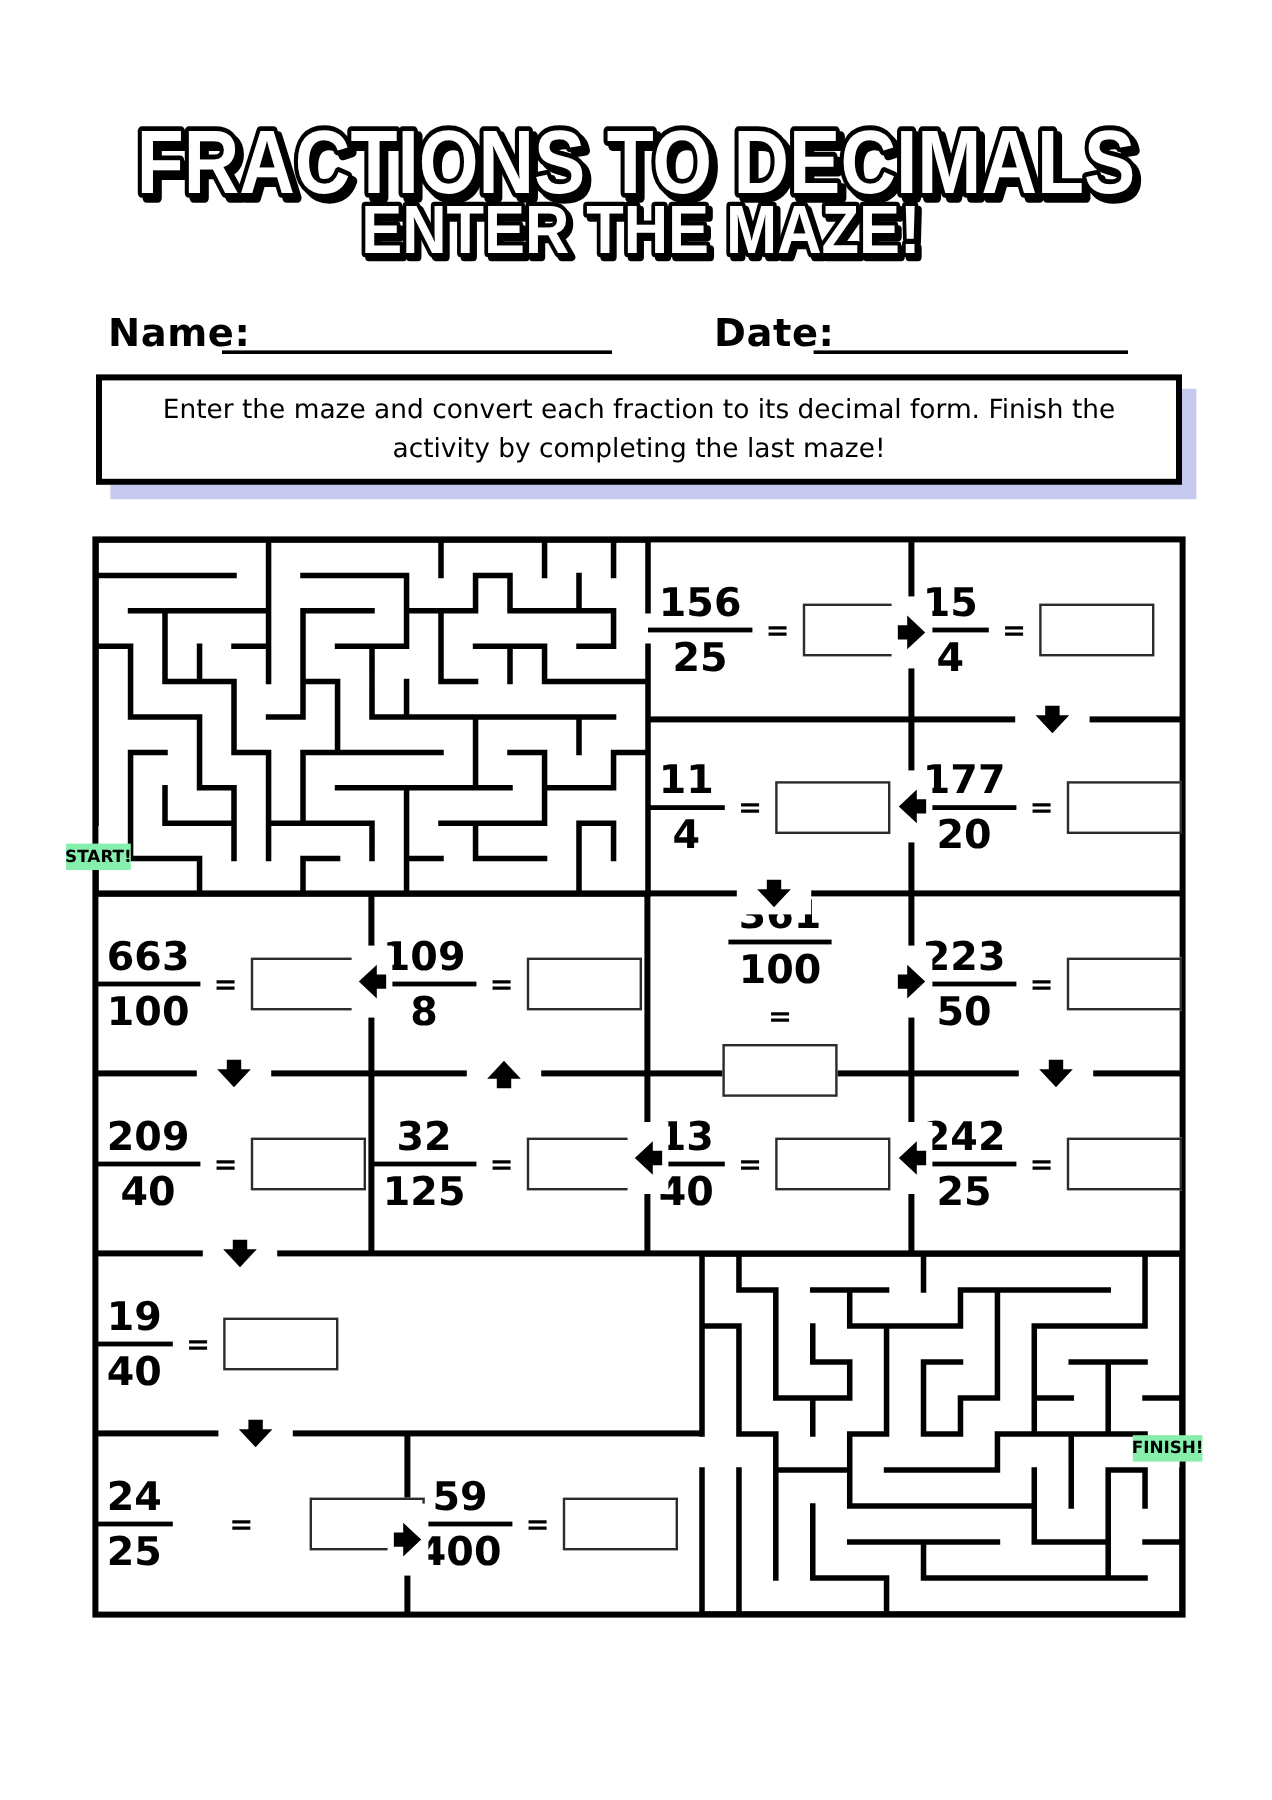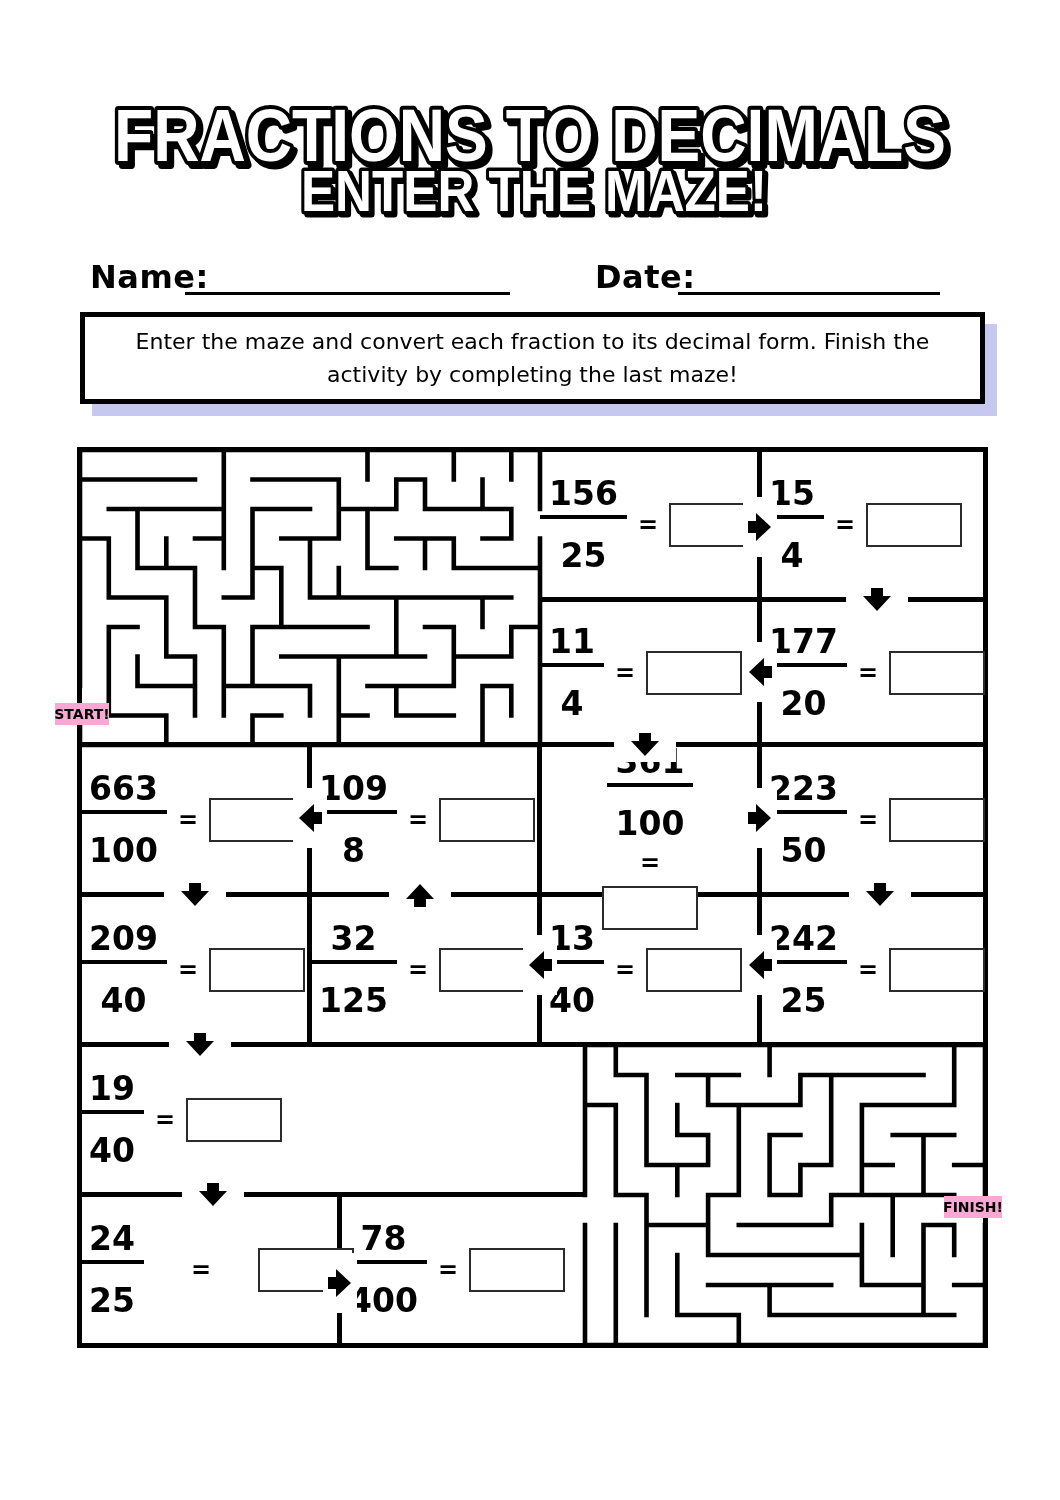--- a/index.html
+++ b/index.html
@@ -30,33 +30,33 @@
   .hline{position:absolute;height:5px;background:#000;}
   .vline{position:absolute;width:5px;background:#000;}
 
   .maze-svg{position:absolute;overflow:visible;}
 
   
   .cell{position:absolute;display:flex;align-items:center;justify-content:flex-start;gap:9px;}
   .frac{display:flex;flex-direction:column;align-items:center;font-size:33px;font-weight:600;
         line-height:1.02;}
   .fnum{padding:0 9px 4px;}
-  .fden{border-top:4px solid #000;padding:20px 9px 0;width:100%;box-sizing:border-box;text-align:center;}
+  .fden{border-top:4px solid #000;padding:4px 9px 0;width:100%;box-sizing:border-box;text-align:center;}
   .eq{font-size:24px;font-weight:700;padding:0 2px;}
   .abox{width:92px;height:40px;background:#fff;border:2px solid #2b2b2b;flex:0 0 auto;}
 
   
   .arrow{position:absolute;background:#fff;display:flex;align-items:center;justify-content:center;
          transform:translate(-50%,-50%);}
   .arrow.h{width:62px;height:34px;}
   .arrow.v{width:34px;height:60px;}
   .arrow svg{display:block;fill:#000;}
 
   
-  .mlabel{position:absolute;background:#f9a8d4;font-size:14px;font-weight:600;letter-spacing:0;
+  .mlabel{position:absolute;background:#86efac;font-size:14px;font-weight:600;letter-spacing:0;
           display:flex;align-items:center;justify-content:center;z-index:5;}
 
   .footer{position:absolute;left:0;top:1408px;width:1060px;text-align:center;
           font-size:20px;font-weight:600;}
 </style>
 </head>
 <body>
 
 <div class="page">
 
@@ -219,21 +219,21 @@
     <span class="frac">
       <span class="fnum">24</span>
       <span class="fden">25</span>
     </span>
     <span class="eq">=</span>
     <div class="abox"></div>
   </div>
 
   <div class="cell" style="left:340px;top:1195px;width:245px;height:150px;">
     <span class="frac">
-      <span class="fnum">78</span>
+      <span class="fnum">59</span>
       <span class="fden">400</span>
     </span>
     <span class="eq">=</span>
     <div class="abox"></div>
   </div>
 
   <div class="arrow v" style="left:760px;top:527px;">
     <svg width="24" height="30" viewBox="0 0 24 30">
         <polygon points="0,9 8,9 8,1 23,15 8,29 8,21 0,21"></polygon>
       </svg>

